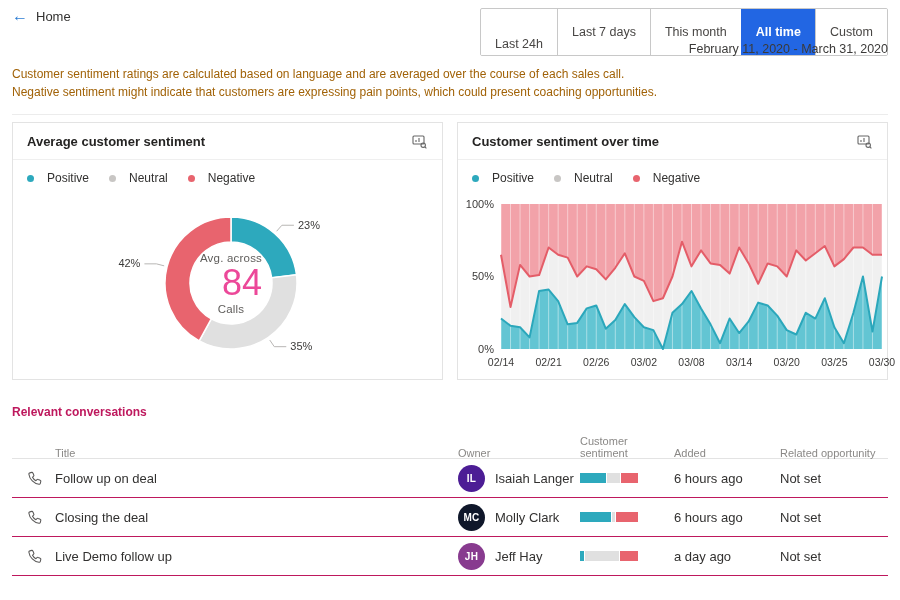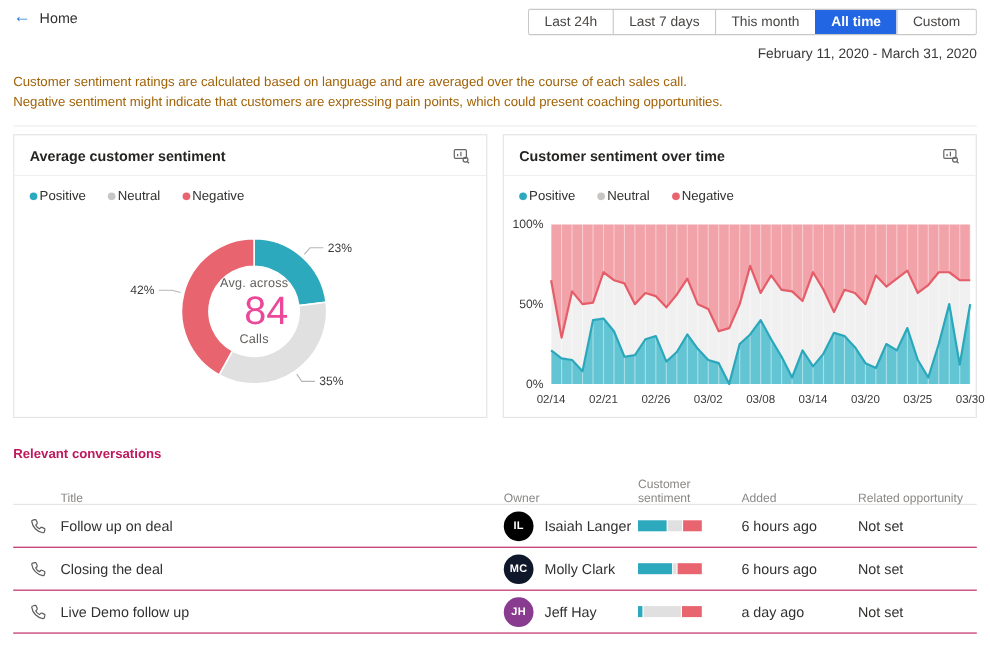--- a/index.html
+++ b/index.html
@@ -8,38 +8,38 @@
   .page { width:900px; height:600px; padding:0 12px; }
 
   
   .topbar { display:flex; justify-content:space-between; align-items:flex-start; padding-top:8px; height:34px; }
   .back { display:flex; align-items:center; gap:8px; cursor:pointer; }
   .back-arrow { color:#2b7cd3; font-size:16px; line-height:16px; }
   .back-label { font-size:13px; color:#323130; }
   .filters { display:flex; border:1px solid #c8c8c8; border-radius:2px; overflow:hidden; }
   .filter-btn { font-size:12.5px; color:#484644; background:#fff; padding:4px 14px; border:none;
     border-left:1px solid #c8c8c8; cursor:pointer; white-space:nowrap; font-family:inherit; }
-  .filter-btn:first-child { border-left:none; }
+  .filter-btn:first-child { border-left:none;margin-top:24px; }
   .filter-btn.active { background:#2266e3; color:#fff; font-weight:600; border-left-color:#2266e3; }
   .daterange { text-align:right; font-size:12.5px; color:#3b3a39; margin-top:8px; height:15px; }
 
   
   h1 { font-size:20px; font-weight:600; color:#1f1e1d; margin-top:12px; letter-spacing:.1px; }
   .desc { font-size:12px; line-height:18px; color:#a16207; margin-top:8px; }
   .rule { border:none; border-top:1px solid #ececec; margin-top:13px; }
 
   
   .cards { display:flex; gap:14px; margin-top:7px; }
   .card { width:431px; height:258px; border:1px solid #e3e3e3; background:#fff; }
   .card-head { display:flex; justify-content:space-between; align-items:center; padding:10px 14px 9px 14px;
     border-bottom:1px solid #efefef; }
   .card-title { font-size:13px; font-weight:600; color:#252423; }
   .card-action { background:none; border:none; cursor:pointer; padding:0; line-height:0; }
   .legend { display:flex; gap:20px; padding:11px 14px 6px 14px; }
-  .legend-item { display:flex; align-items:center; gap:2px;justify-content:space-between; }
+  .legend-item { display:flex; align-items:center; gap:13px;justify-content:space-between; }
   .dot { width:7px; height:7px; border-radius:50%; display:inline-block; }
   .legend-label { font-size:12px; color:#323130; }
   .chart-wrap { position:relative; height:186px; }
   svg { overflow:visible; display:block; }
   .donut-center { position:absolute; left:218px; top:92px; transform:translate(-50%,-50%); text-align:center; }
   .dc-top, .dc-bottom { font-size:11.5px; color:#5f5d5b; letter-spacing:.2px; }
   .dc-val { font-size:36px; color:#ec4899; line-height:1.08; font-weight:400;text-align:right; }
 
   
   h2 { font-size:12px; font-weight:700; color:#be185d; margin-top:25px; }
@@ -240,21 +240,21 @@
     </div>
 
     <div class="trow data">
       <div class="phone">
         <svg width="16" height="16" viewBox="0 0 16 16">
             <path fill="none" stroke="#5c5b5a" stroke-width="1.1" d="M4.8 2.9l1.9-.5c.5-.1 1 .1 1.2.6l.9 2c.2.4.1.9-.2 1.2L7.5 7.3c.7 1.5 1.9 2.7 3.4 3.4l1.1-1.1c.3-.3.8-.4 1.2-.2l2 .9c.5.2.7.7.6 1.2l-.5 1.9c-.1.6-.7 1-1.3.9C9 13.7 4.5 9.2 3.9 4.2c-.1-.6.3-1.2.9-1.3z"></path>
           </svg>
       </div>
       <div class="td">Follow up on deal</div>
       <div class="owner-cell">
-        <span class="avatar" style="background: #000000;">IL</span>
+        <span class="avatar" style="background: #4c1d95;">IL</span>
         <span class="td">Isaiah Langer</span>
       </div>
       <div class="sentbar">
           <span style="flex-grow: 47; background: rgb(45, 169, 189);"></span>
           <span style="flex-grow: 23; background: rgb(224, 224, 224);"></span>
           <span style="flex-grow: 30; background: rgb(232, 100, 110);"></span>
         </div>
       <div class="td">6 hours ago</div>
       <div class="td">Not set</div>
     </div>

